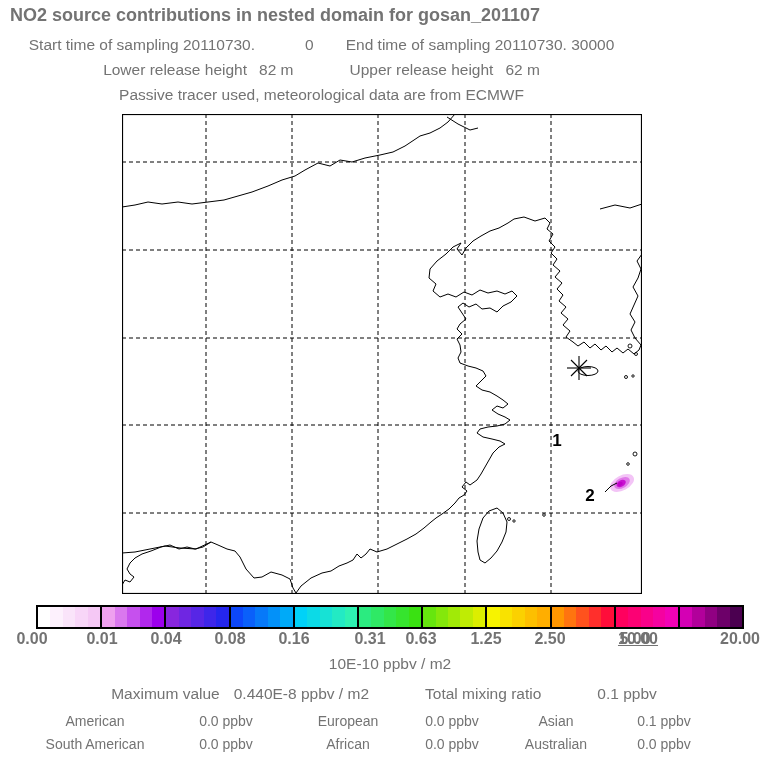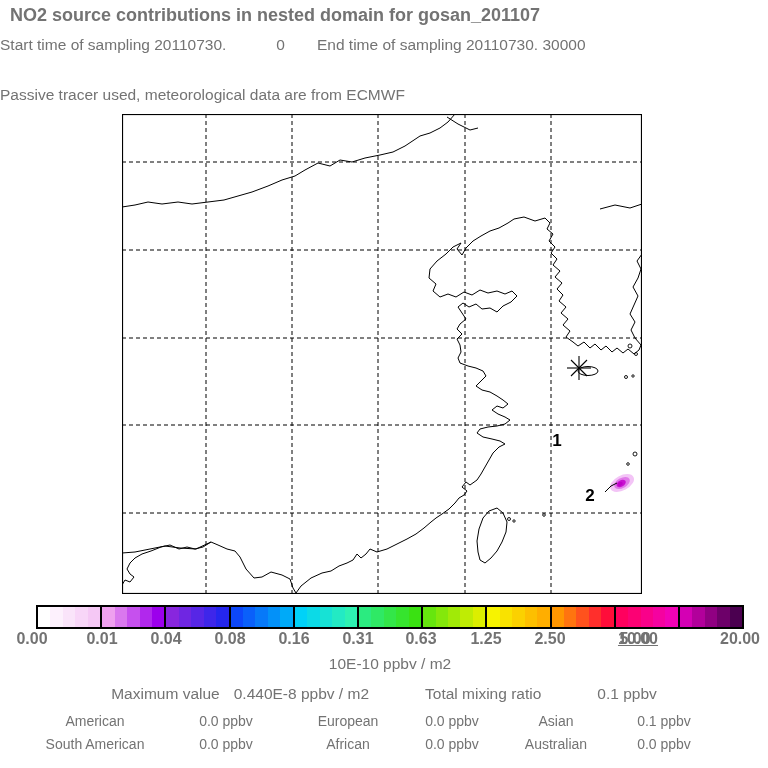--- a/index.html
+++ b/index.html
@@ -1,19 +1,19 @@
 <!DOCTYPE html>
 <html><head>
 <meta charset="utf-8">
 <style>
   html,body{margin:0;padding:0;background:#ffffff;}
   .page{position:relative;width:768px;height:768px;background:#fff;overflow:hidden;
         font-family:"Liberation Sans",sans-serif;color:#737373;}
   .title{position:absolute;left:10px;top:5px;font-size:18px;font-weight:700;white-space:nowrap;}
-  .hline{position:absolute;left:0;width:643px;display:flex;
+  .hline{position:absolute;left:0;width:643px;display:flex;justify-content:center;
          align-items:baseline;font-size:15.5px;white-space:nowrap;}
   .hl2{top:36px}.hl3{top:61px}.hl4{top:86px}
   .g10{display:inline-block;width:12px}.g30{display:inline-block;width:32px}
   .g50{display:inline-block;width:50px}.g55{display:inline-block;width:56px}.g14{display:inline-block;width:14px}
   .map{position:absolute;left:122px;top:114px;width:520px;height:480px;}
   .cbar{position:absolute;left:36px;top:605px;width:704px;height:20px;border:2px solid #000;
         display:flex;}
   .cbar .seg{height:100%;display:flex;flex:1 1 0;}
   .cbar .seg + .seg{border-left:2px solid #000;}
   .cbar .step{flex:1 1 0;height:100%;}
@@ -36,20 +36,29 @@
   <div class="title">NO2 source contributions in nested domain for gosan_201107</div>
 
   <div class="hline hl2">
     <span>Start time of sampling 20110730.</span>
     <span class="g50"></span>
     <span>0</span>
     <span class="g30"></span>
     <span>End time of sampling 20110730. 30000</span>
   </div>
 
+  <div class="hline hl3">
+    <span>Lower release height</span>
+    <span class="g10"></span>
+    <span>82 m</span>
+    <span class="g55"></span>
+    <span>Upper release height</span>
+    <span class="g10"></span>
+    <span>62 m</span>
+  </div>
 
   <div class="hline hl4">Passive tracer used, meteorological data are from ECMWF</div>
 
   <div class="map">
     <svg width="520" height="480" viewBox="0 0 520 480">
 
       <g stroke="#000" stroke-width="1" stroke-dasharray="4 3">
         <line x1="84" y1="0" x2="84" y2="480"></line>
         <line x1="170" y1="0" x2="170" y2="480"></line>
         <line x1="256" y1="0" x2="256" y2="480"></line>
@@ -184,21 +193,21 @@
         <div class="step" style="background: rgb(109, 0, 105);"></div>
         <div class="step" style="background: rgb(75, 0, 80);"></div>
       </div>
     </div>
   <div class="ticks" id="ticks">
       <span style="left: 32px;">0.00</span>
       <span style="left: 102px;">0.01</span>
       <span style="left: 166px;">0.04</span>
       <span style="left: 230px;">0.08</span>
       <span style="left: 294px;">0.16</span>
-      <span style="left: 358px; text-align: center;">0.31</span>
+      <span style="left: 370px; text-align: center;">0.31</span>
       <span style="left: 421px;">0.63</span>
       <span style="left: 486px;">1.25</span>
       <span style="left: 550px;">2.50</span>
       <span style="left: 635px;">5.00</span>
       <span style="left: 638px; text-decoration: underline;">10.00</span>
       <span style="left: 740px;">20.00</span>
     </div>
   <div class="unit">10E-10 ppbv / m2</div>
 
   <div class="maxline">

